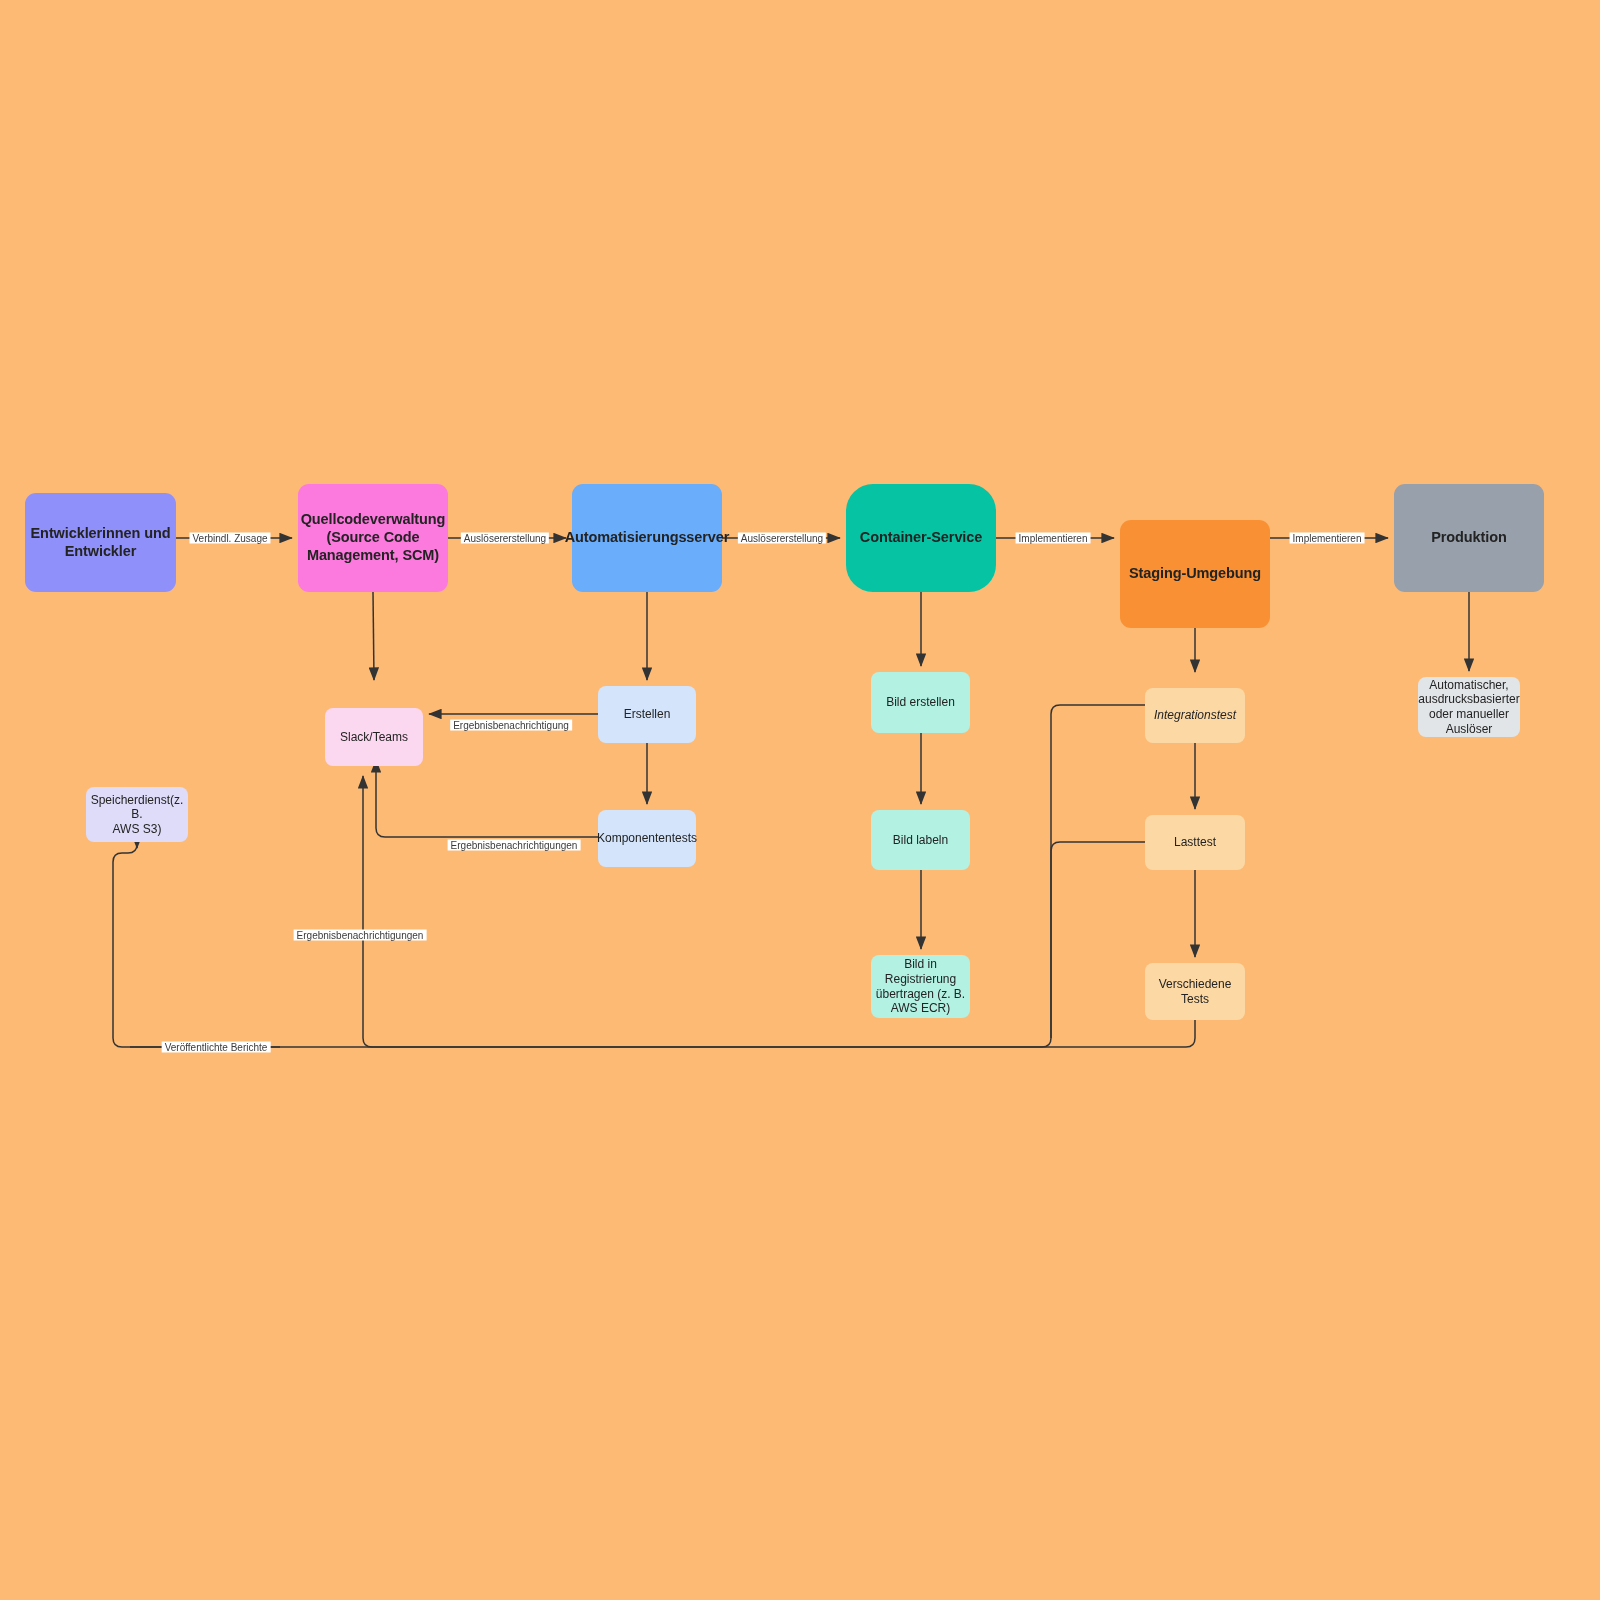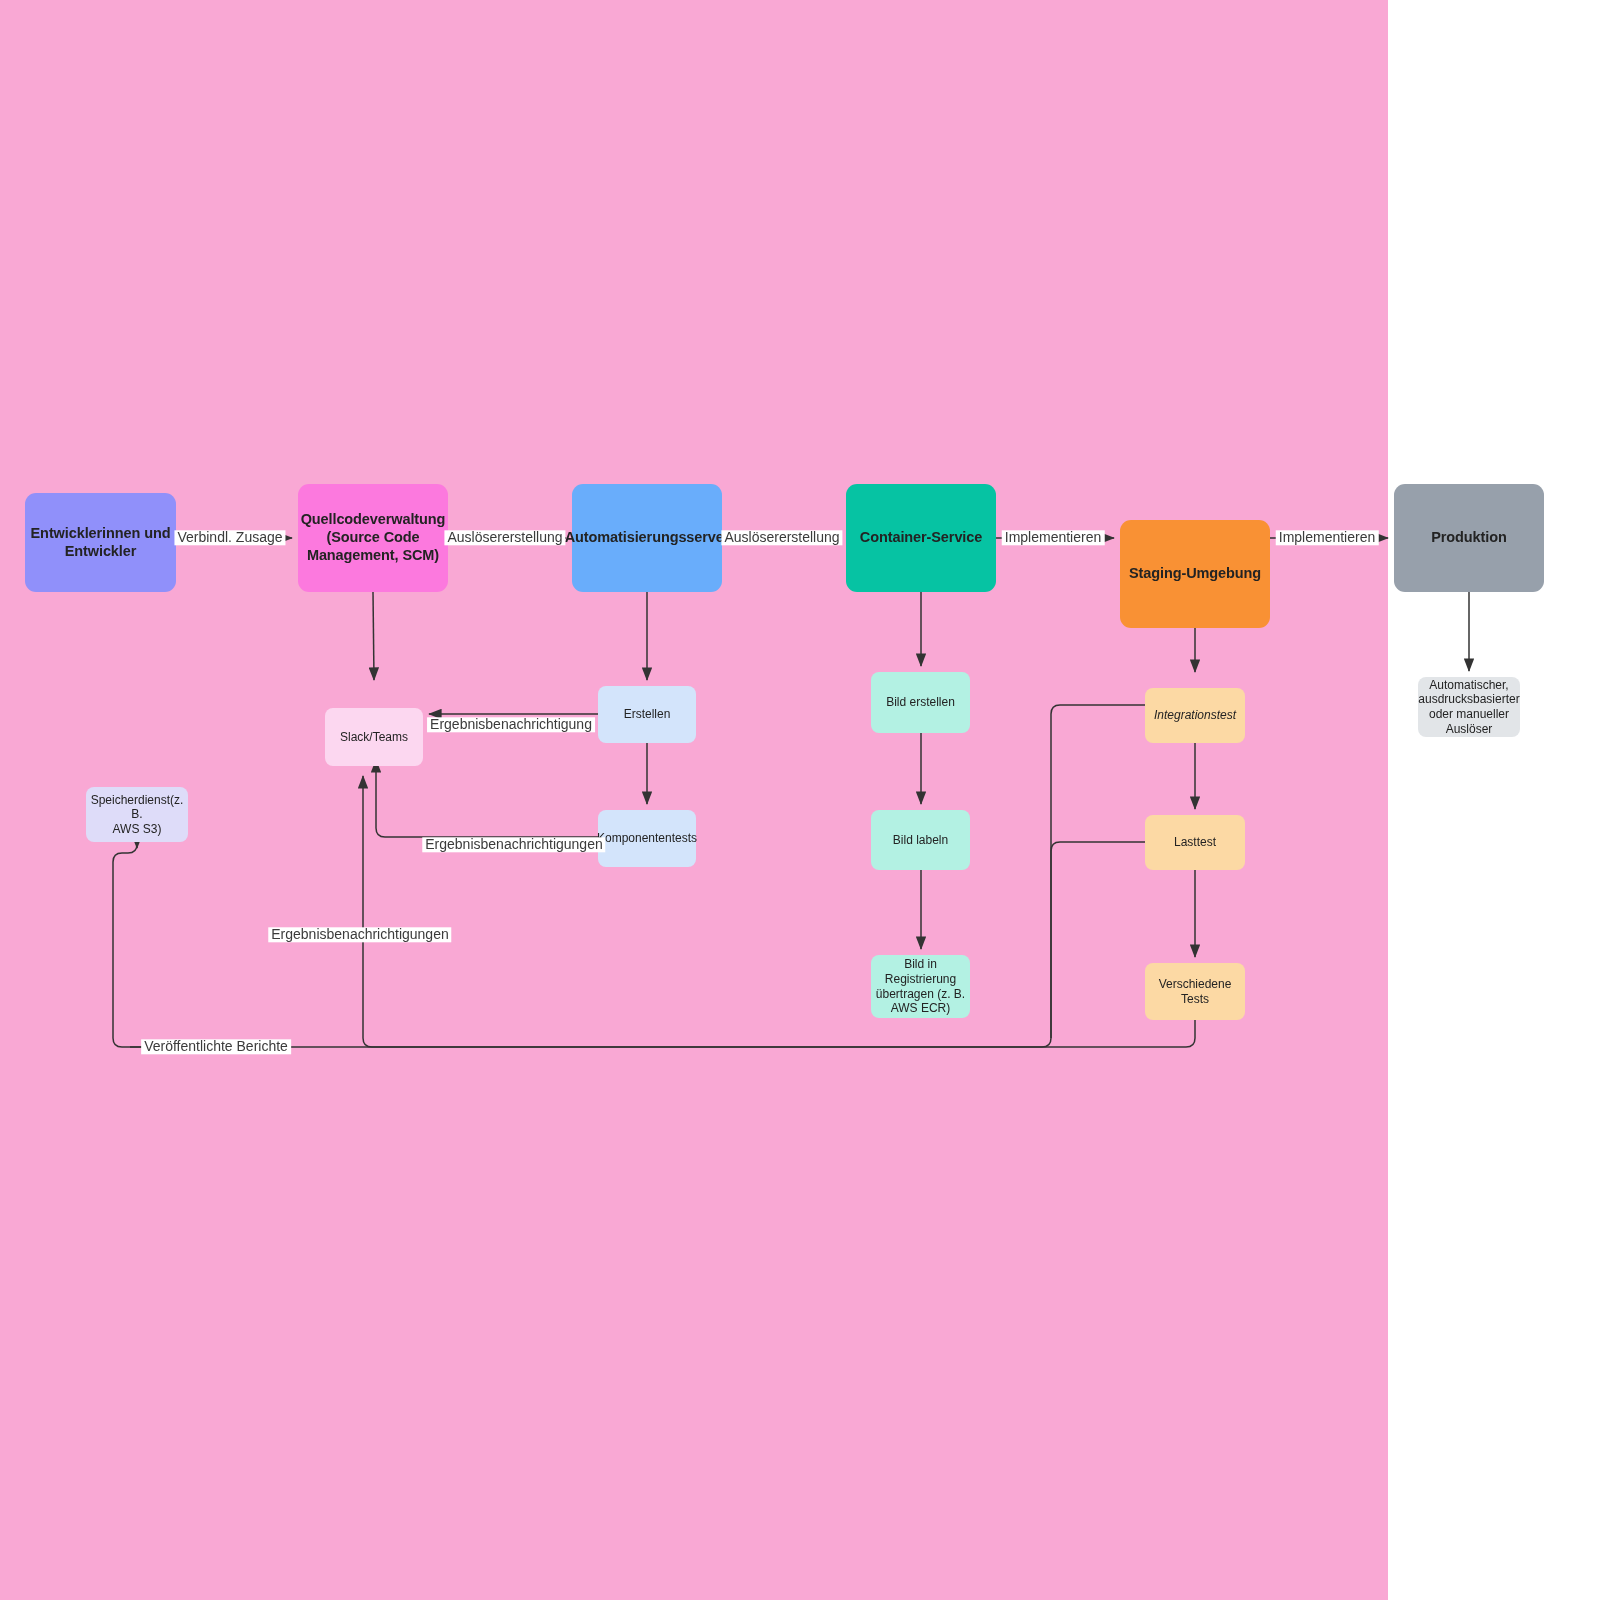--- a/index.html
+++ b/index.html
@@ -5,23 +5,23 @@
   * { box-sizing: border-box; }
   html, body {
     margin: 0; padding: 0;
     width: 1600px; height: 1600px;
     background: #ffffff;
     font-family: "Liberation Sans", sans-serif;
     overflow: hidden;
   }
   #canvas {
     position: relative;
-    width: 1388px;
+    width: 1600px;
     height: 1600px;
-    background: #f9a8d4;
+    background: #fdba74;
   }
   svg#edges {
     position: absolute;
     left: 0; top: 0;
     width: 1600px; height: 1600px;
     overflow: visible;
   }
   .node {
     position: absolute;
     display: flex;
@@ -40,21 +40,21 @@
     border-radius: 11px;
     letter-spacing: -0.1px;
   }
   .node.secondary {
     font-weight: normal;
     font-size: 12px;
     border-radius: 8px;
   }
   .edge-label {
     position: absolute;
-    font-size: 14px;
+    font-size: 10px;
     color: #3b3b3b;
     background: #ffffff;
     padding: 0 3px;
     white-space: nowrap;
     line-height: 1.1;
     transform: translate(-50%, -50%);
   }
 </style>
 </head>
 <body>
@@ -93,21 +93,21 @@
       </g>
   </svg>
 
   <div id="node-layer">
       <div class="node primary" style="left: 25px; top: 493px; width: 151px; height: 99px; background: rgb(144, 144, 250);"><span>Entwicklerinnen und
 Entwickler</span></div>
       <div class="node primary" style="left: 298px; top: 484px; width: 150px; height: 108px; background: rgb(252, 121, 222);"><span>Quellcodeverwaltung
 (Source Code
 Management, SCM)</span></div>
       <div class="node primary" style="left: 572px; top: 484px; width: 150px; height: 108px; background: rgb(105, 173, 251);"><span>Automatisierungsserver</span></div>
-      <div class="node primary" style="left: 846px; top: 484px; width: 150px; height: 108px; background: rgb(6, 195, 163);"><span>Container-Service</span></div>
+      <div class="node primary" style="left: 846px; top: 484px; width: 150px; height: 108px; background: rgb(6, 195, 163); border-radius: 27px;"><span>Container-Service</span></div>
       <div class="node primary" style="left: 1120px; top: 484px; width: 150px; height: 108px; background: rgb(249, 145, 52); margin-top: 36px;"><span>Staging-Umgebung</span></div>
       <div class="node primary" style="left: 1394px; top: 484px; width: 150px; height: 108px; background: rgb(151, 160, 171);"><span>Produktion</span></div>
       <div class="node secondary" style="left: 325px; top: 708px; width: 98px; height: 58px; background: rgb(252, 215, 240);"><span>Slack/Teams</span></div>
       <div class="node secondary" style="left: 598px; top: 686px; width: 98px; height: 57px; background: rgb(211, 228, 251);"><span>Erstellen</span></div>
       <div class="node secondary" style="left: 598px; top: 810px; width: 98px; height: 57px; background: rgb(211, 228, 251);"><span>Komponententests</span></div>
       <div class="node secondary" style="left: 871px; top: 672px; width: 99px; height: 61px; background: rgb(179, 241, 227);"><span>Bild erstellen</span></div>
       <div class="node secondary" style="left: 871px; top: 810px; width: 99px; height: 60px; background: rgb(179, 241, 227);"><span>Bild labeln</span></div>
       <div class="node secondary" style="left: 871px; top: 955px; width: 99px; height: 63px; background: rgb(179, 241, 227);"><span>Bild in
 Registrierung
 übertragen (z. B.

